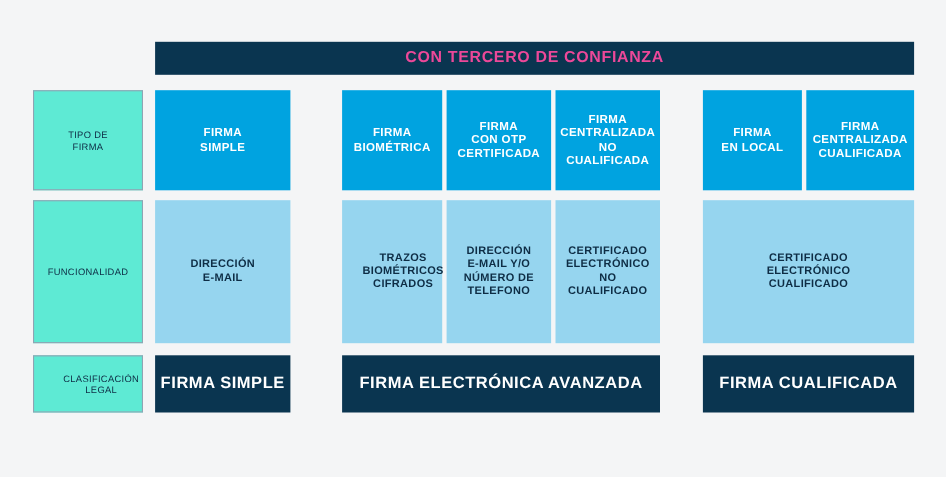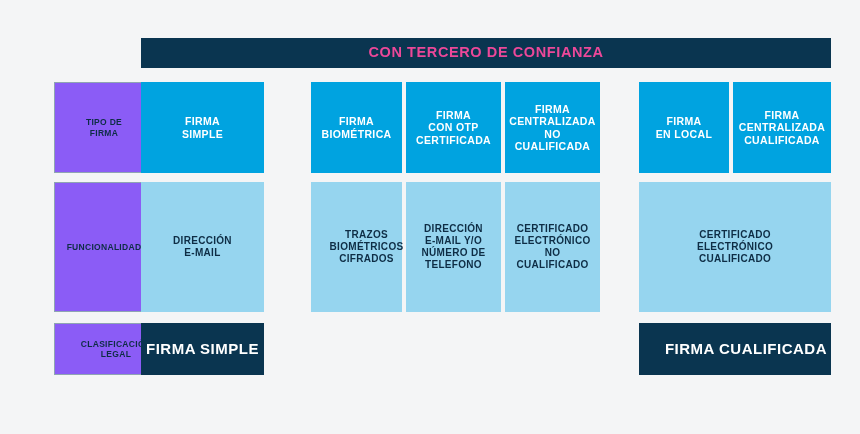--- a/index.html
+++ b/index.html
@@ -26,27 +26,26 @@
     box-sizing: border-box;
     display: flex;
     align-items: center;
     justify-content: center;
     text-align: center;
     line-height: 1.18;
     letter-spacing: 0.2px;
   }
 
   .label-cell {
-    background: #8b5cf6;
+    background: #5eead4;
     border: 1px solid #8fa4b3;
     color: #0e2d45;
     font-size: 8.5px;
-    font-weight: bold;
+    font-weight: normal;
     letter-spacing: 0.3px;
-    margin-left: 24px;
   }
 
   .header-bar {
     background: #0a3550;
     color: #ec4899;
     font-size: 14.5px;
     font-weight: bold;
     letter-spacing: 0.6px;
   }
 
@@ -148,35 +147,38 @@
 TELEFONO</span>
   </div>
 
   <div class="cell func-cell" style="left:505px; top:182px; width:95px; height:130px;">
     <span class="cell-text">CERTIFICADO
 ELECTRÓNICO
 NO
 CUALIFICADO</span>
   </div>
 
+  <div class="cell legal-cell" style="left:311px; top:323px; width:289px; height:52px;">
+    <span class="cell-text">FIRMA ELECTRÓNICA AVANZADA</span>
+  </div>
 
   <div class="cell type-cell" style="left:639px; top:82px; width:90px; height:91px;">
     <span class="cell-text">FIRMA
 EN LOCAL</span>
   </div>
 
   <div class="cell type-cell" style="left:733px; top:82px; width:98px; height:91px;">
     <span class="cell-text">FIRMA
 CENTRALIZADA
 CUALIFICADA</span>
   </div>
 
   <div class="cell func-cell" style="left:639px; top:182px; width:192px; height:130px;">
     <span class="cell-text">CERTIFICADO
 ELECTRÓNICO
 CUALIFICADO</span>
   </div>
 
-  <div class="cell legal-cell" style="left:639px; top:323px; width:192px; height:52px;justify-content:flex-end;">
+  <div class="cell legal-cell" style="left:639px; top:323px; width:192px; height:52px;">
     <span class="cell-text">FIRMA CUALIFICADA</span>
   </div>
 
 </div>
 
 </body></html>

